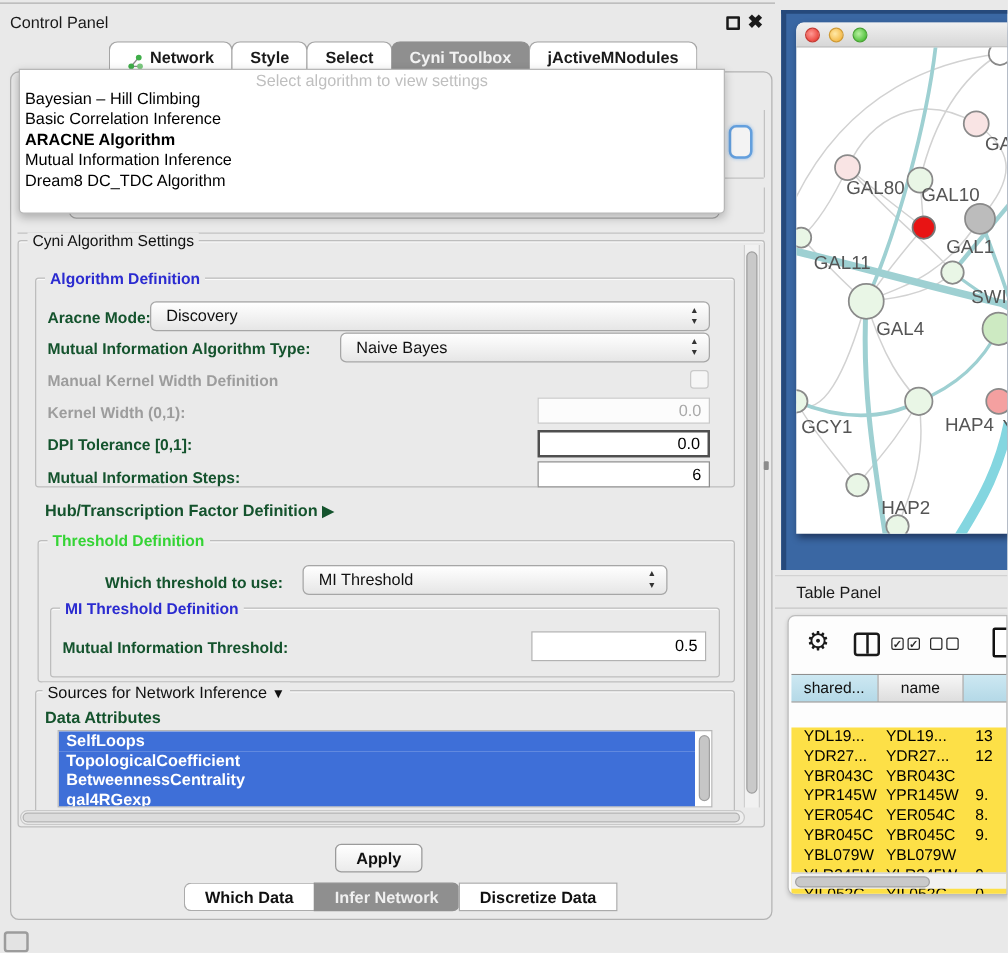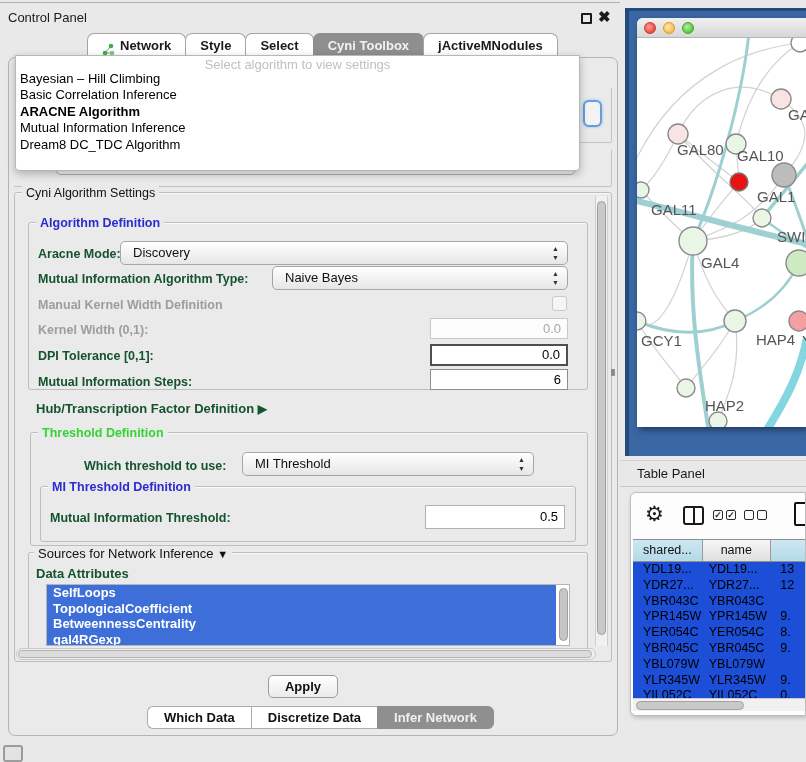--- a/index.html
+++ b/index.html
@@ -120,21 +120,21 @@
         font-size:9px; line-height:9px; text-align:center; color:#2a2a2a; font-weight:bold; }
   .doc-ic { position:absolute; left:163px; top:9px; width:20px; height:24px;
             border:2px solid #111; border-radius:2px; background:#fff; }
 
   .tbl-grid { position:absolute; left:2px; top:46px; width:174px; overflow:hidden; }
   .hrow { display:flex; height:23px; border-top:1px solid #8f8f8f; border-bottom:1px solid #8f8f8f; }
   .hcell { font-size:12.5px; line-height:21px; text-align:center; border-right:1px solid #9a9a9a; }
   .hc-blue { background:linear-gradient(#cde8f2,#b4d9e7); }
   .hc-gray { background:linear-gradient(#f7f7f7,#dedede); }
   .hc1 { width:77px; } .hc2 { width:75px; } .hc3 { width:40px; border-right:none; }
-  .tbody { height:136px; overflow:hidden; background:#1d4ed8; }
+  .tbody { height:136px; overflow:hidden; background:#fde047;margin-top:20px; }
   .trow { display:flex; height:15.8px; font-size:12.5px; line-height:15.5px; color:#000; }
   .tc1 { width:77px; padding-left:10px; } .tc2 { width:75px; padding-left:6px; } .tc3 { width:40px; padding-left:10px; }
   .tbl-hscroll { position:absolute; left:2px; top:205px; width:174px; height:13px;
                  background:#f1f1f1; border-top:1px solid #cccccc; }
   .tbl-hthumb { position:absolute; left:3px; top:2px; width:108px; height:9px;
                 background:#c9c9c9; border:1px solid #a2a2a2; border-radius:5px; }
 </style>
 </head>
 <body>
 
@@ -250,22 +250,22 @@
 
 <div class="abs vtrack"></div>
 <div class="abs vthumb"></div>
 <div class="abs htrack"></div>
 <div class="abs hthumb"></div>
 
 <div class="abs apply-btn">Apply</div>
 
 <div class="abs btabbar">
   <div class="btab" style="border-right:1px solid #b5b5b5;">Which Data</div>
+  <div class="btab sel">Infer Network</div>
   <div class="btab">Discretize Data</div>
-  <div class="btab sel">Infer Network</div>
 </div>
 
 <div class="abs divider-dot"></div>
 <div class="abs mini-square"></div>
 
 <div class="abs net-frame"></div>
 <div class="abs net-window">
   <div class="net-titlebar">
     <div class="light l-red"></div>
     <div class="light l-yellow"></div>

